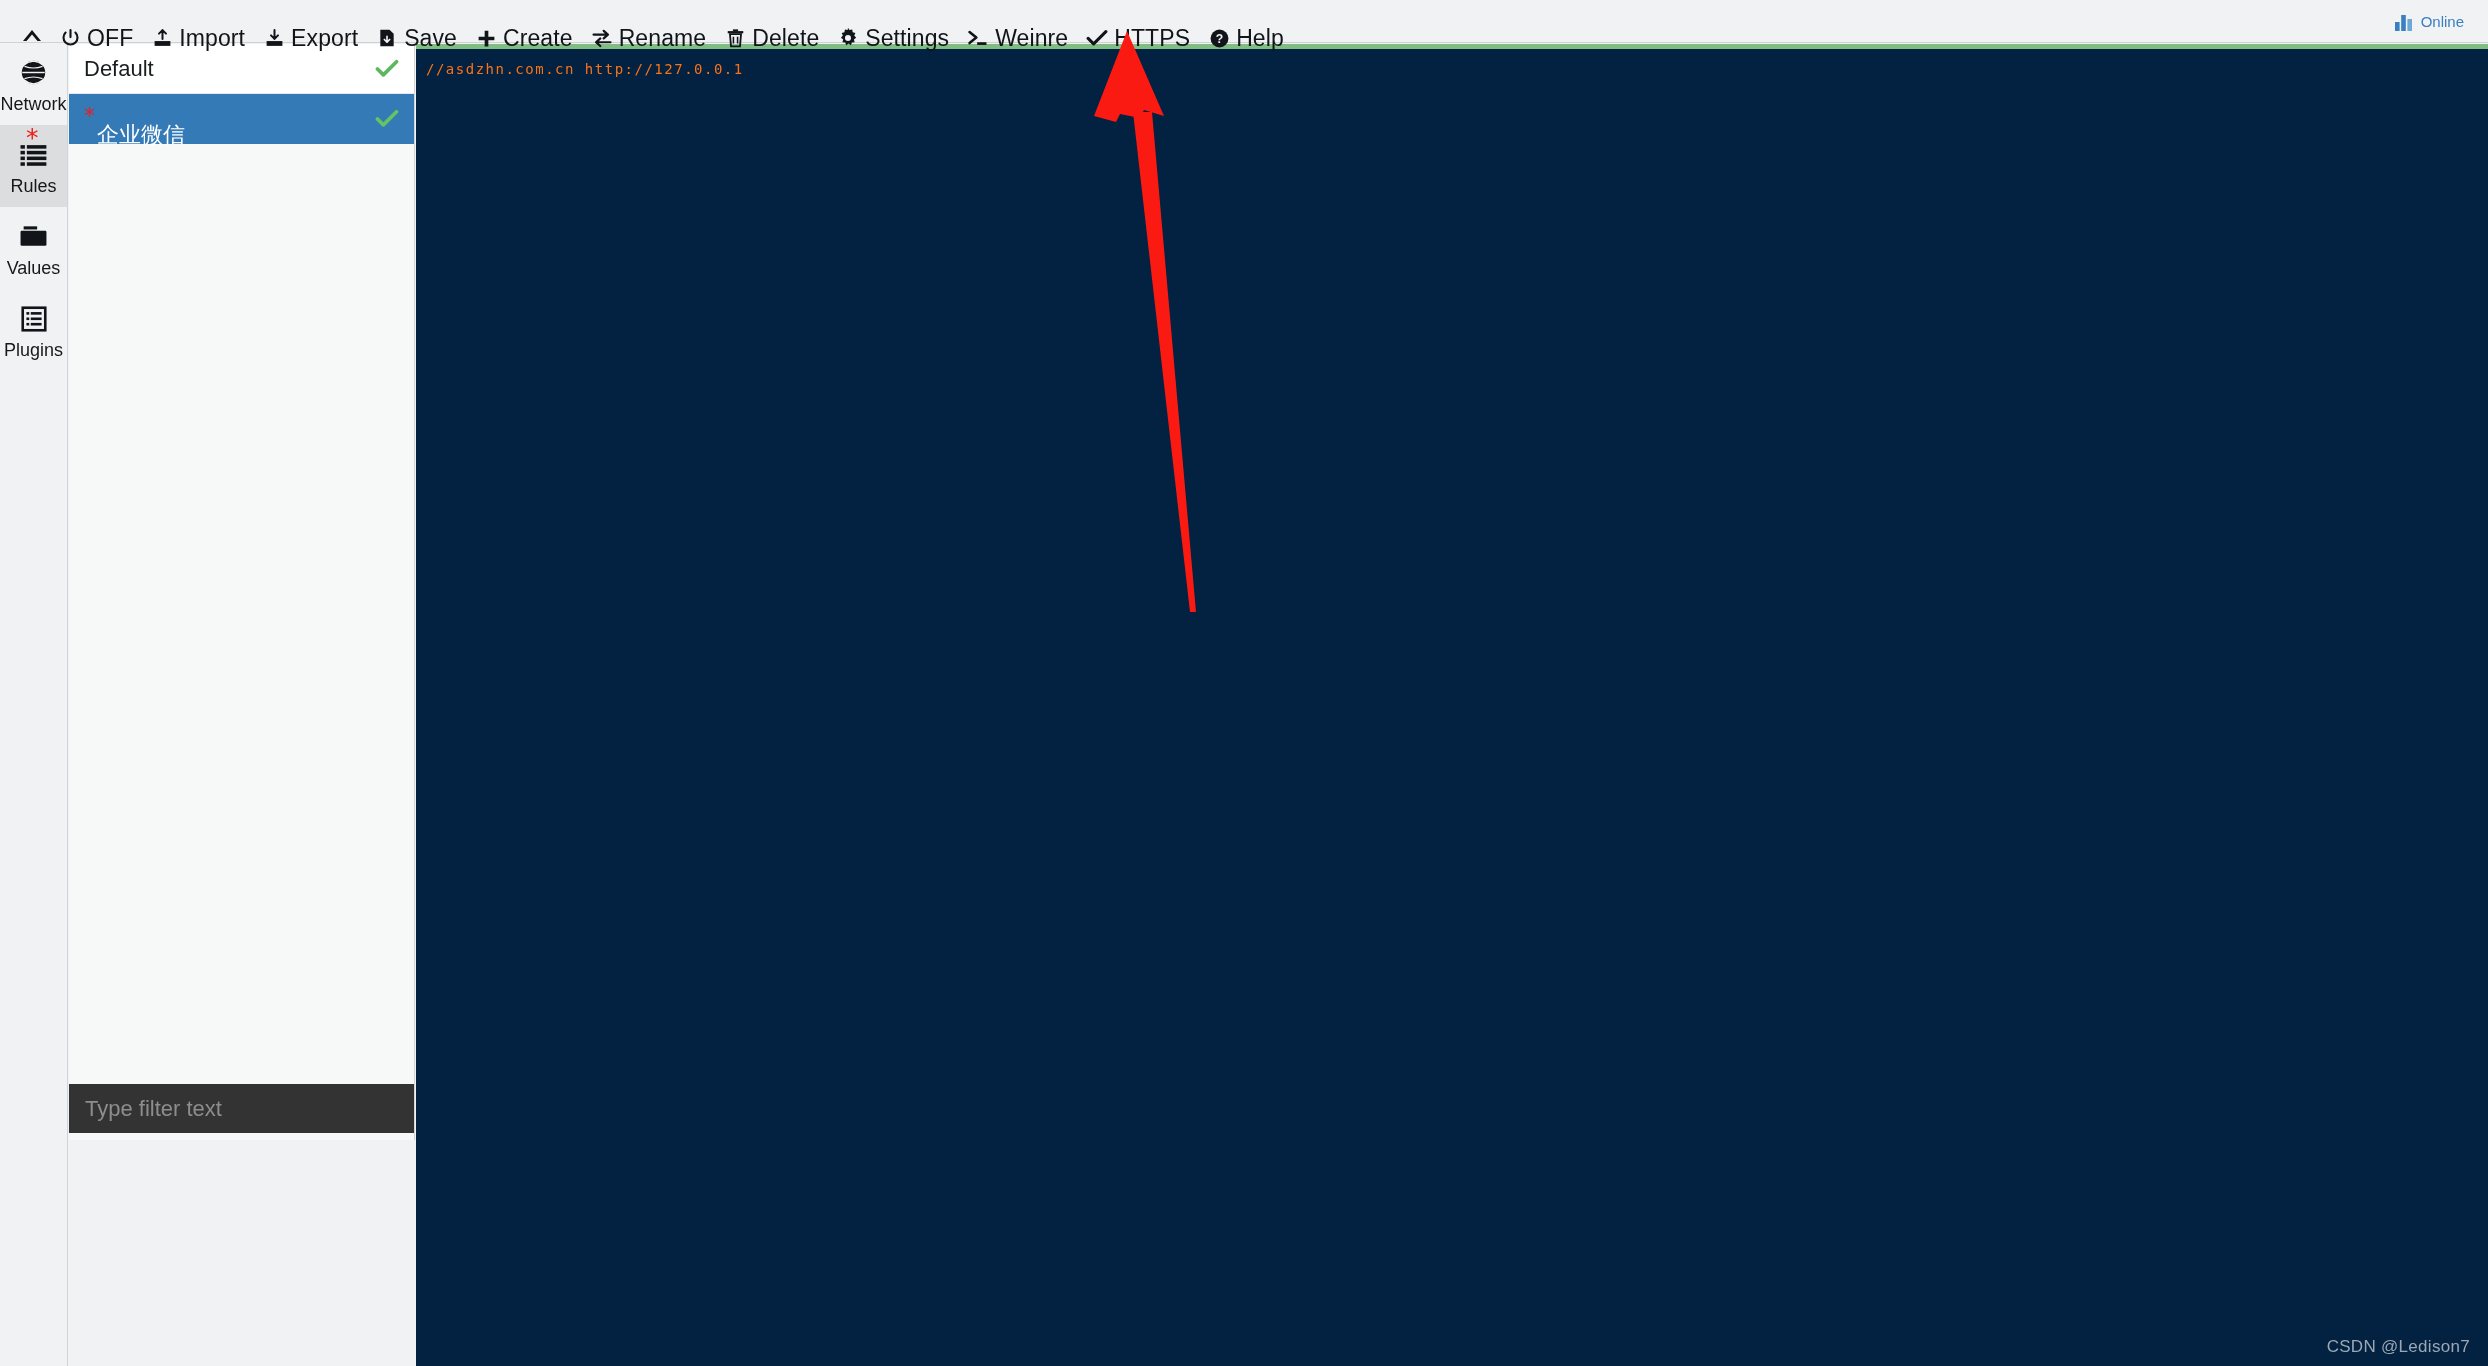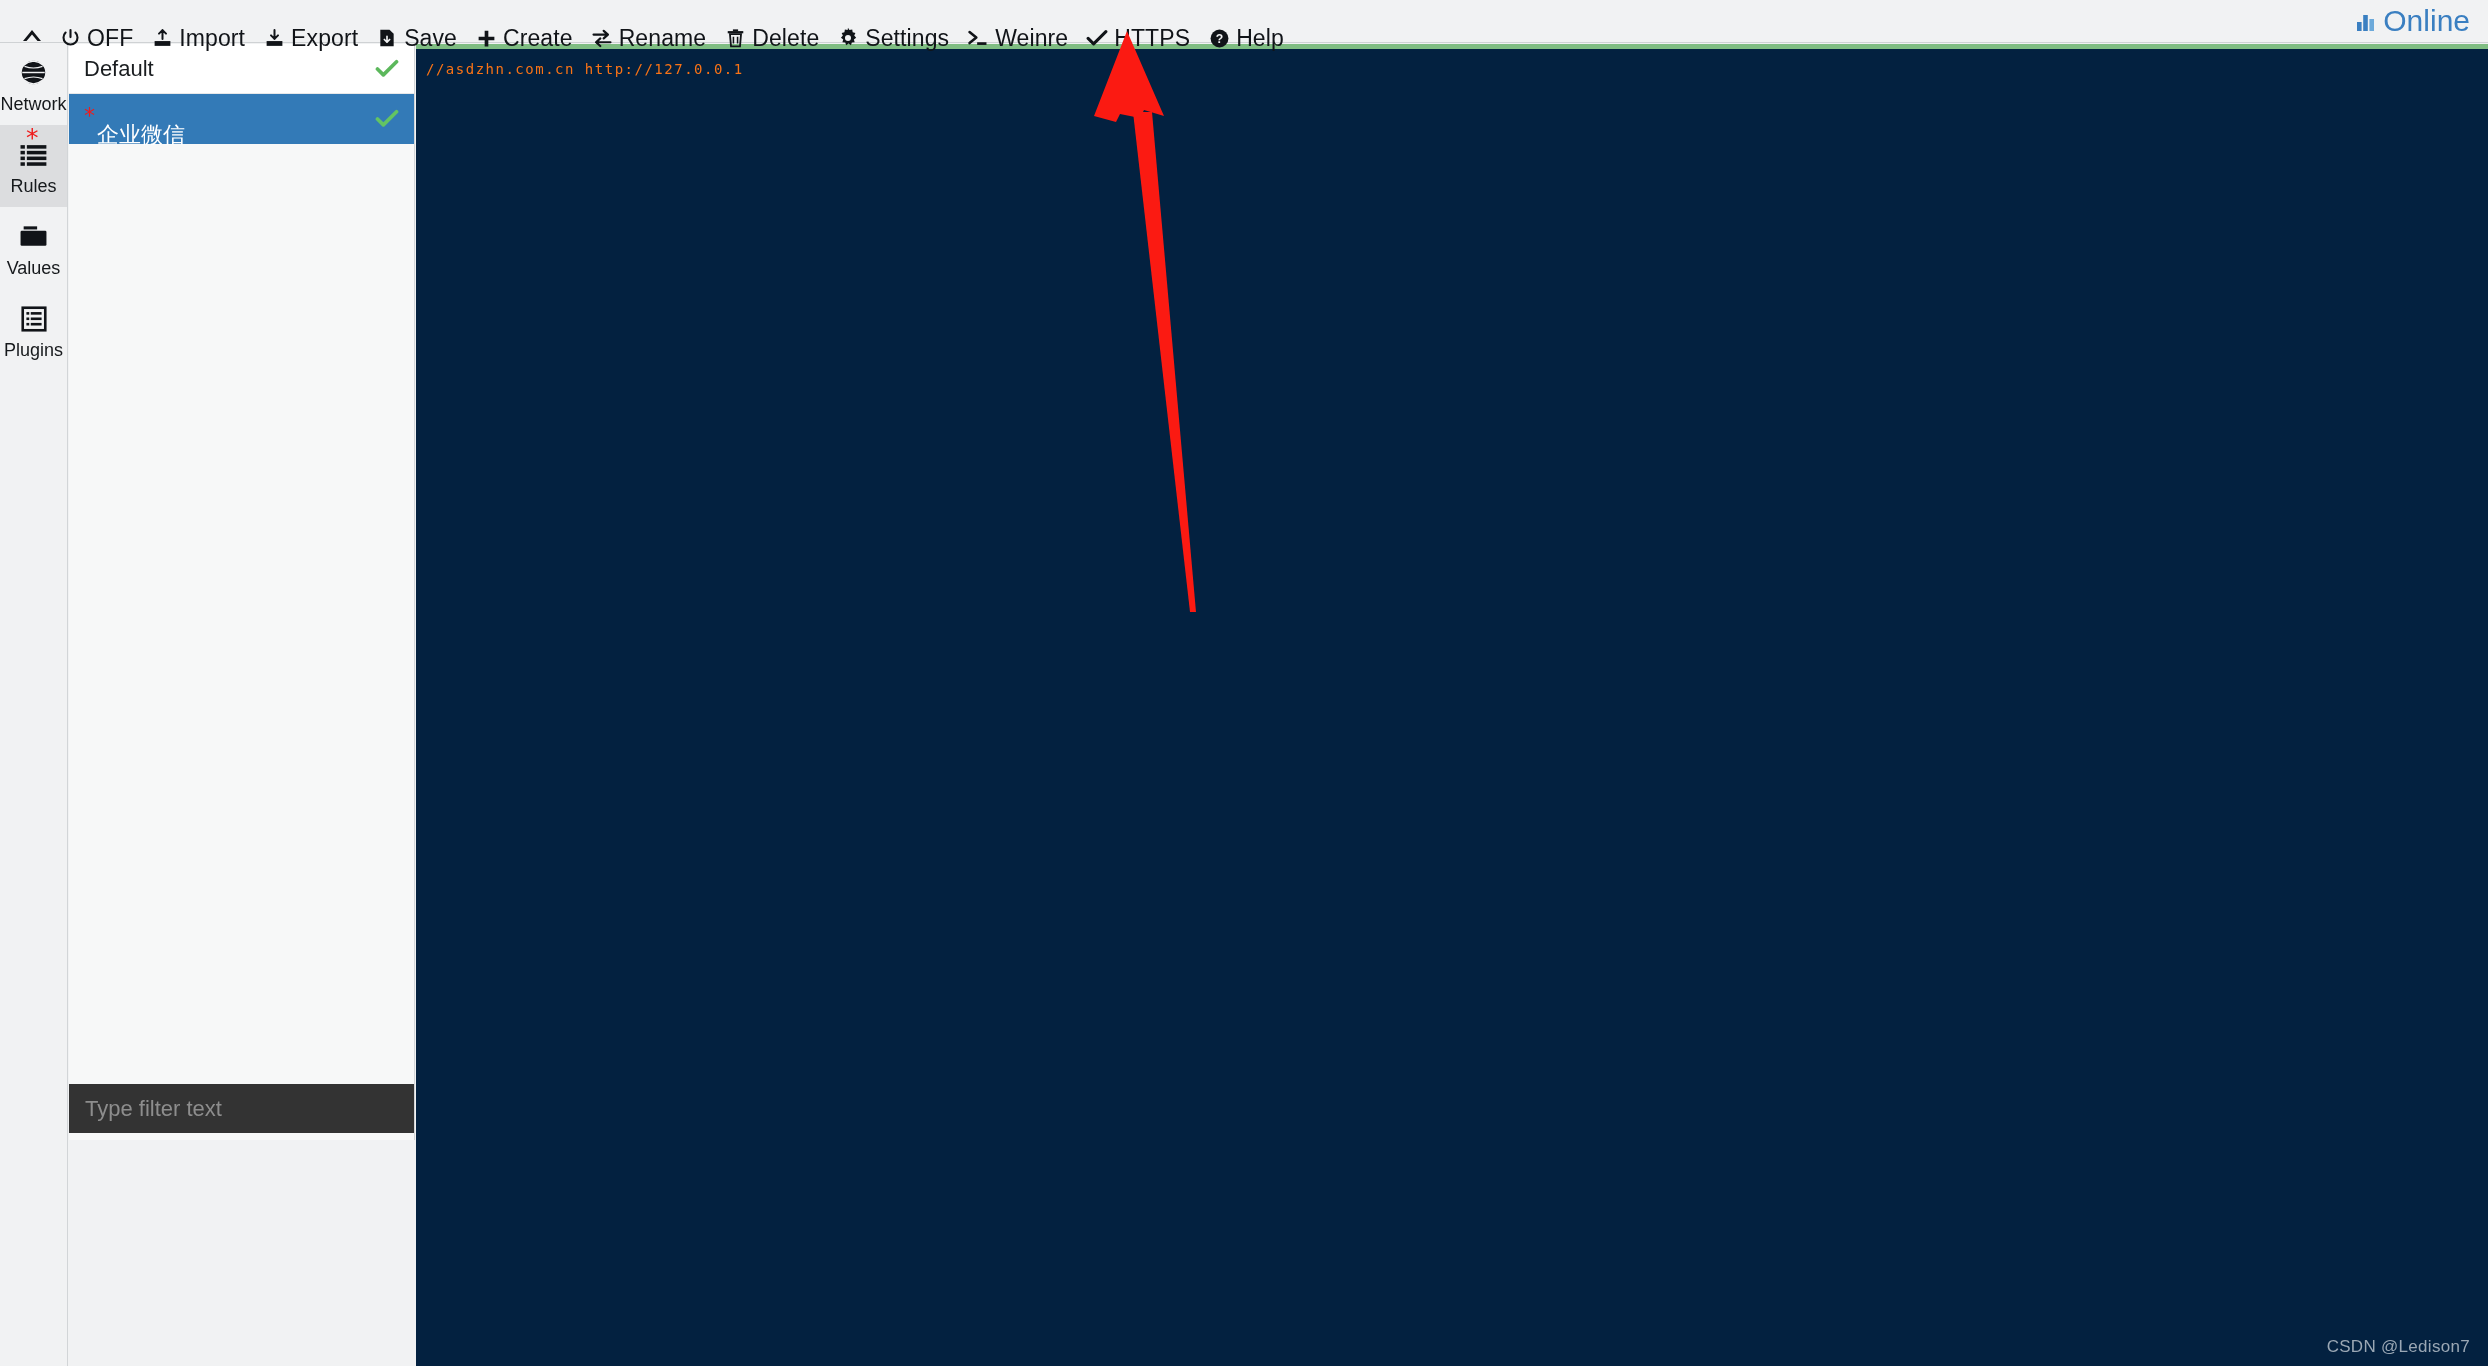--- a/index.html
+++ b/index.html
@@ -67,22 +67,22 @@
     margin-right: 6px;
     width: 22px;
     height: 24px;
   }
   .tb-item .lbl { line-height: 1; }
   .tb-spacer { flex: 1 1 auto; }
   .tb-online {
     display: flex;
     align-items: center;
     height: 43px;
-    padding-right: 18px;
-    font-size: 30px;
+    padding-right: 24px;
+    font-size: 15px;
     color: #3a7fc1;
     cursor: pointer;
     white-space: nowrap;
   }
   .tb-online .ti { margin-right: 7px; width: 20px; height: 20px; display:inline-flex; align-items:flex-end;}
 
   
   #rail {
     position: absolute;
     left: 0; top: 43px;

